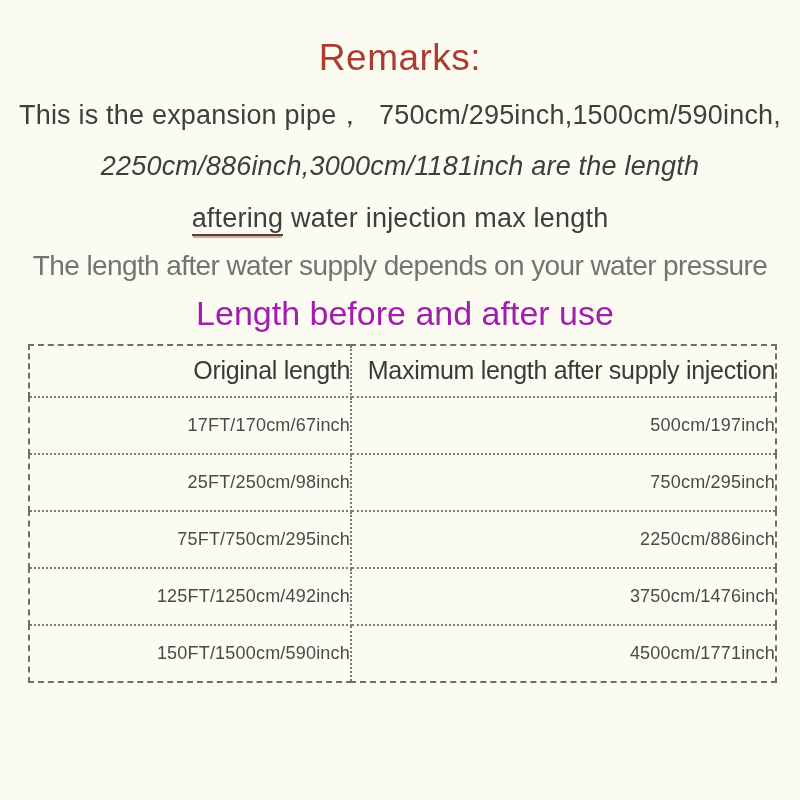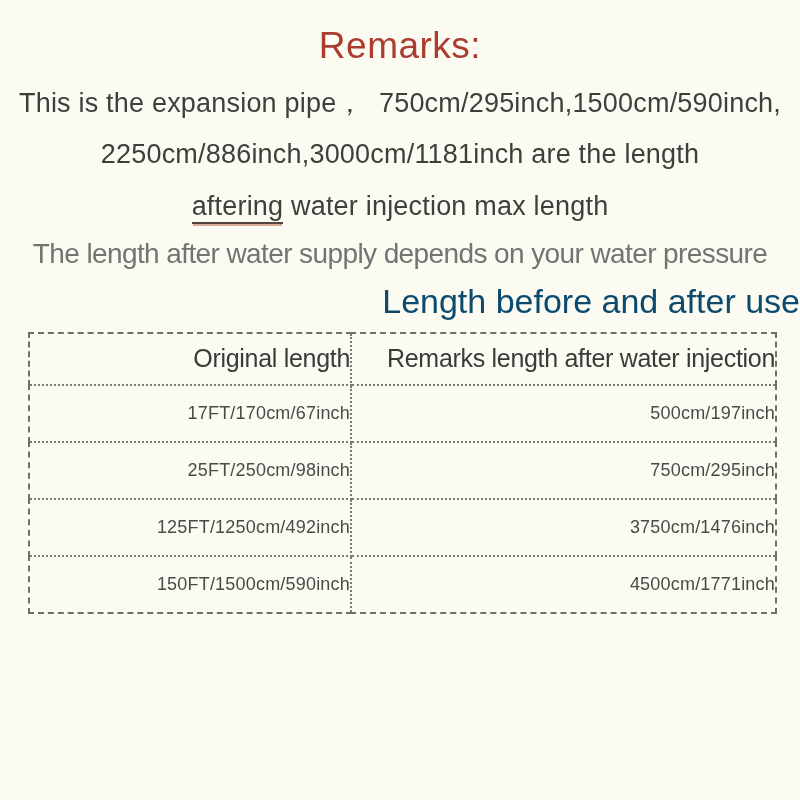--- a/index.html
+++ b/index.html
@@ -14,61 +14,61 @@
     color: #3e3e3e;
     overflow: hidden;
   }
   .page {
     width: 800px;
     height: 800px;
     box-sizing: border-box;
     padding-top: 22px;
   }
   .remarks-title {
-    margin: 4px;
+    margin: 16px;
     text-align: center;
     font-size: 37px;
     font-weight: 400;
     letter-spacing: 0.5px;
     color: #ab3c30;
     line-height: 1.1;
   }
   .intro {
     margin: 0;
     text-align: center;
     font-size: 27px;
     font-weight: 400;
     color: #3e3e3e;
     letter-spacing: 0.2px;
     line-height: 1;
     white-space: pre;
   }
   .intro-1 { margin-top: 23px; }
-  .intro-2 { margin-top: 24px; }
+  .intro-2 { margin-top: 24px; font-style: italic; }
   .intro-3 { margin-top: 25px; }
   .underlined {
     padding-bottom: 1px;
     border-bottom: 2px solid #55433a;
     box-shadow: 0 3px 0 -1px rgba(186, 104, 78, 0.55);
   }
   .warning {
     margin: 20px 0 0 0;
     text-align: center;
     font-size: 28px;
     font-weight: 400;
     letter-spacing: -0.6px;
     color: #737373;
     line-height: 1;
   }
   .table-title {
     margin: 16px 0 0 10px;
-    text-align: right;
+    text-align: center;
     font-size: 34px;
     font-weight: 400;
-    color: #0c4a6e;
+    color: #a21caf;
     line-height: 1;
   }
   table.length-table {
     border-collapse: collapse;
     table-layout: fixed;
     width: 747px;
     margin: 14px 0 0 28px;
     border: 2px dashed #6e6e6e;
     background: transparent;
   }
@@ -114,31 +114,35 @@
   <h2 class="table-title">Length before and after use</h2>
 
   <table class="length-table">
     <colgroup>
       <col class="col-left">
       <col class="col-right">
     </colgroup>
     <thead>
       <tr>
         <th>Original length</th>
-        <th>Remarks length after water injection</th>
+        <th>Maximum length after supply injection</th>
       </tr>
     </thead>
     <tbody>
       <tr>
         <td>17FT/170cm/67inch</td>
         <td>500cm/197inch</td>
       </tr>
       <tr>
         <td>25FT/250cm/98inch</td>
         <td>750cm/295inch</td>
+      </tr>
+      <tr>
+        <td>75FT/750cm/295inch</td>
+        <td>2250cm/886inch</td>
       </tr>
       <tr>
         <td>125FT/1250cm/492inch</td>
         <td>3750cm/1476inch</td>
       </tr>
       <tr>
         <td>150FT/1500cm/590inch</td>
         <td>4500cm/1771inch</td>
       </tr>
     </tbody>

